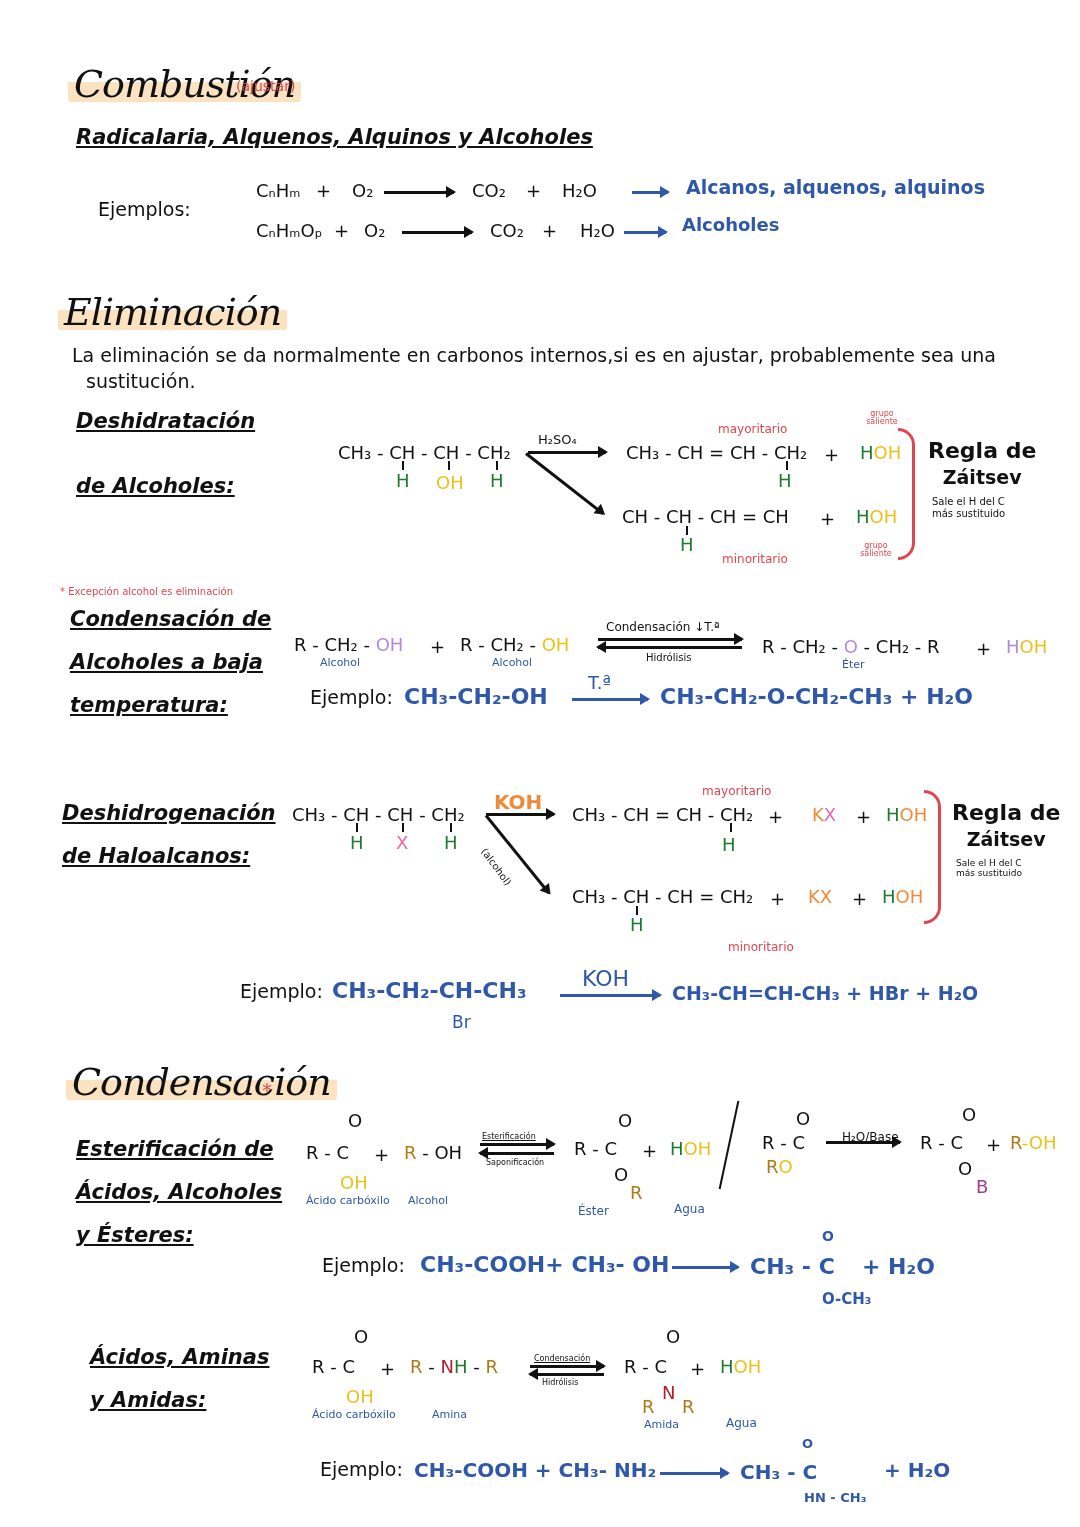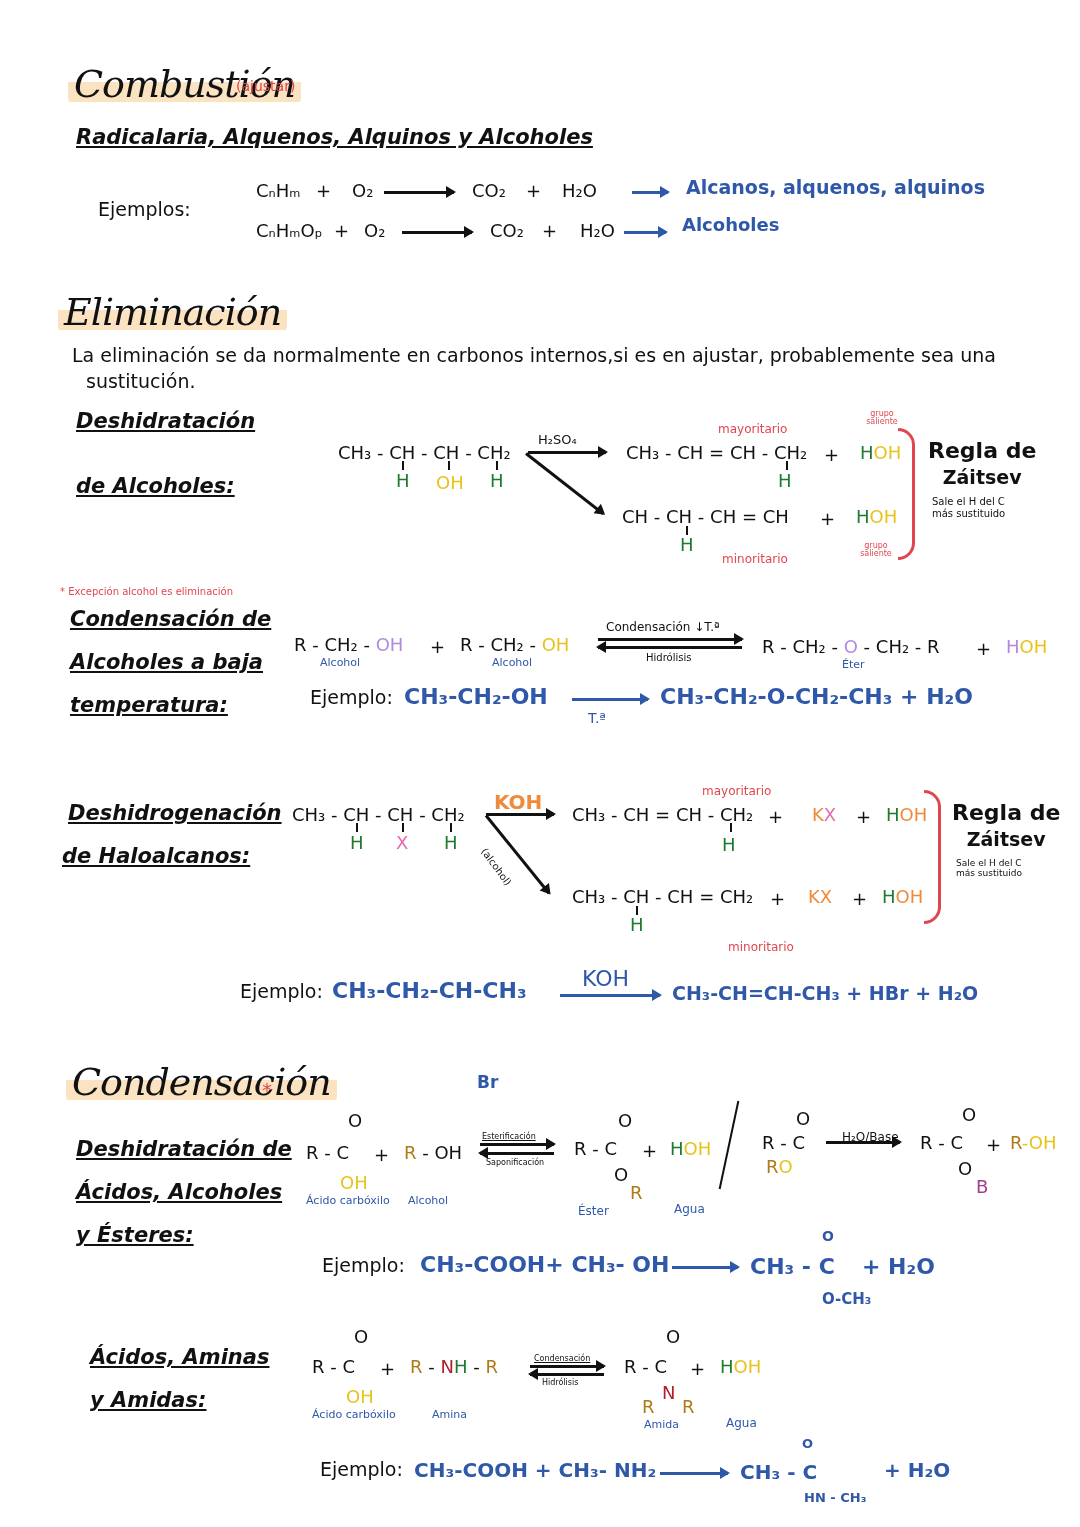--- a/index.html
+++ b/index.html
@@ -134,26 +134,26 @@
   <div class="arrow" style="left:598px;top:638px;width:144px;"></div>
   <div class="arrow-l" style="left:598px;top:646px;width:144px;"></div>
   <span class="abs" style="left:646px;top:652px;font-size:10px;">Hidrólisis</span>
   <span class="abs eq" style="left:762px;top:636px;"><span>R - CH₂ - </span><span class="purple">O</span><span> - CH₂ - R</span></span>
   <span class="abs label-blue" style="left:842px;top:658px;font-size:11px;">Éter</span>
   <span class="abs eq" style="left:976px;top:638px;">+</span>
   <span class="abs eq" style="left:1006px;top:636px;"><span class="purple">H</span><span class="yellow">OH</span></span>
 
   <span class="abs body-text" style="left:310px;top:686px;">Ejemplo:</span>
   <span class="abs blue-big" style="left:404px;top:684px;">CH₃-CH₂-OH</span>
-  <span class="abs blue" style="left:588px;top:710px;font-size:14px;">T.ª</span>
+  <span class="abs blue" style="left:588px;top:672px;font-size:18px;">T.ª</span>
   <div class="arrow b" style="left:572px;top:698px;width:76px;"></div>
   <span class="abs blue-big" style="left:660px;top:684px;">CH₃-CH₂-O-CH₂-CH₃ + H₂O</span>
 </div>
 
-<div class="abs sub" style="left:68px;top:792px;">Deshidrogenación</div>
+<div class="abs sub" style="left:62px;top:792px;">Deshidrogenación</div>
 <div class="abs sub" style="left:62px;top:835px;">de Haloalcanos:</div>
 
 <div>
   <span class="abs eq" style="left:292px;top:804px;">CH₃ - CH - CH - CH₂</span>
   <div class="vbar" style="left:356px;top:823px;"></div>
   <div class="vbar" style="left:402px;top:823px;"></div>
   <div class="vbar" style="left:450px;top:823px;"></div>
   <span class="abs eq green" style="left:350px;top:832px;">H</span>
   <span class="abs eq pink" style="left:396px;top:832px;">X</span>
   <span class="abs eq green" style="left:444px;top:832px;">H</span>
@@ -185,30 +185,30 @@
     <div>Regla de</div>
     <div style="font-size:19px;">Záitsev</div>
   </div>
   <div class="abs zaitsev-note" style="left:956px;top:858px;font-size:9px;line-height:10px;">
     <div>Sale el H del C</div>
     <div>más sustituido</div>
   </div>
 
   <span class="abs body-text" style="left:240px;top:980px;">Ejemplo:</span>
   <span class="abs blue-big" style="left:332px;top:978px;">CH₃-CH₂-CH-CH₃</span>
-  <span class="abs blue" style="left:452px;top:1072px;font-size:17px;font-weight:bold;margin-left:25px;">Br</span>
+  <span class="abs blue" style="left:452px;top:1012px;font-size:17px;font-weight:normal;">Br</span>
   <span class="abs blue" style="left:582px;top:966px;font-size:22px;">KOH</span>
   <div class="arrow b" style="left:560px;top:994px;width:100px;"></div>
   <span class="abs blue" style="left:672px;top:982px;font-size:19px;font-weight:bold;">CH₃-CH=CH-CH₃ + HBr + H₂O</span>
 </div>
 
 <div class="abs title title-hl" style="left:66px;top:1060px;">Condensación</div>
 <div class="abs red" style="left:262px;top:1078px;font-size:20px;">*</div>
 
-<div class="abs sub" style="left:76px;top:1128px;">Deshidratación de</div>
+<div class="abs sub" style="left:76px;top:1128px;">Esterificación de</div>
 <div class="abs sub" style="left:76px;top:1171px;">Ácidos, Alcoholes</div>
 <div class="abs sub" style="left:76px;top:1214px;">y Ésteres:</div>
 
 <div>
   <span class="abs eq" style="left:348px;top:1110px;">O</span>
   <span class="abs eq" style="left:306px;top:1142px;">R - C</span>
   <span class="abs eq yellow" style="left:340px;top:1172px;">OH</span>
   <span class="abs label-blue" style="left:306px;top:1194px;font-size:11px;">Ácido carbóxilo</span>
   <span class="abs eq" style="left:374px;top:1144px;">+</span>
   <span class="abs eq" style="left:404px;top:1142px;"><span class="brown">R</span><span> - OH</span></span>

